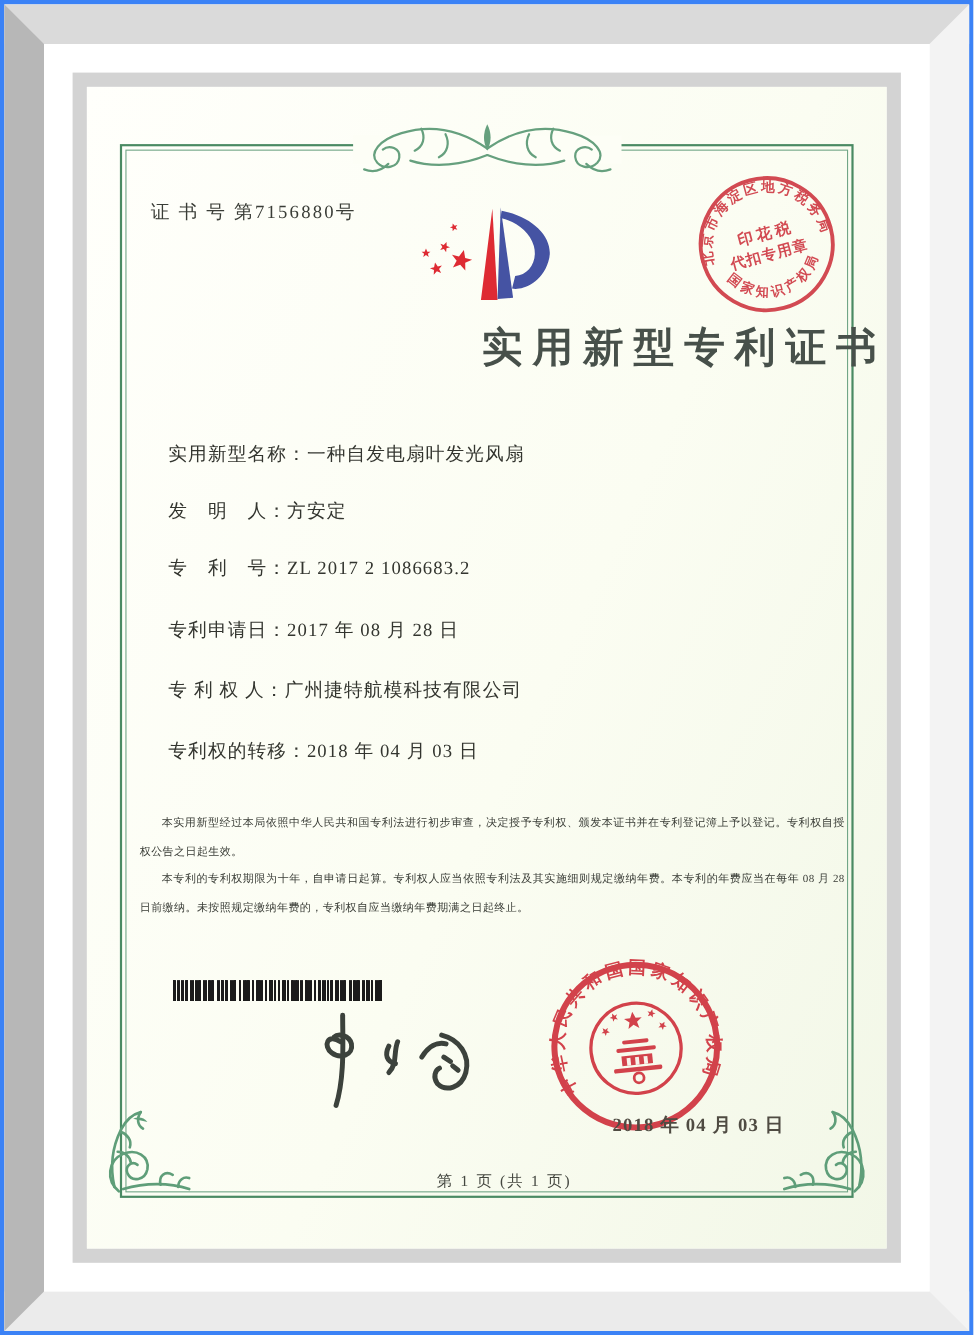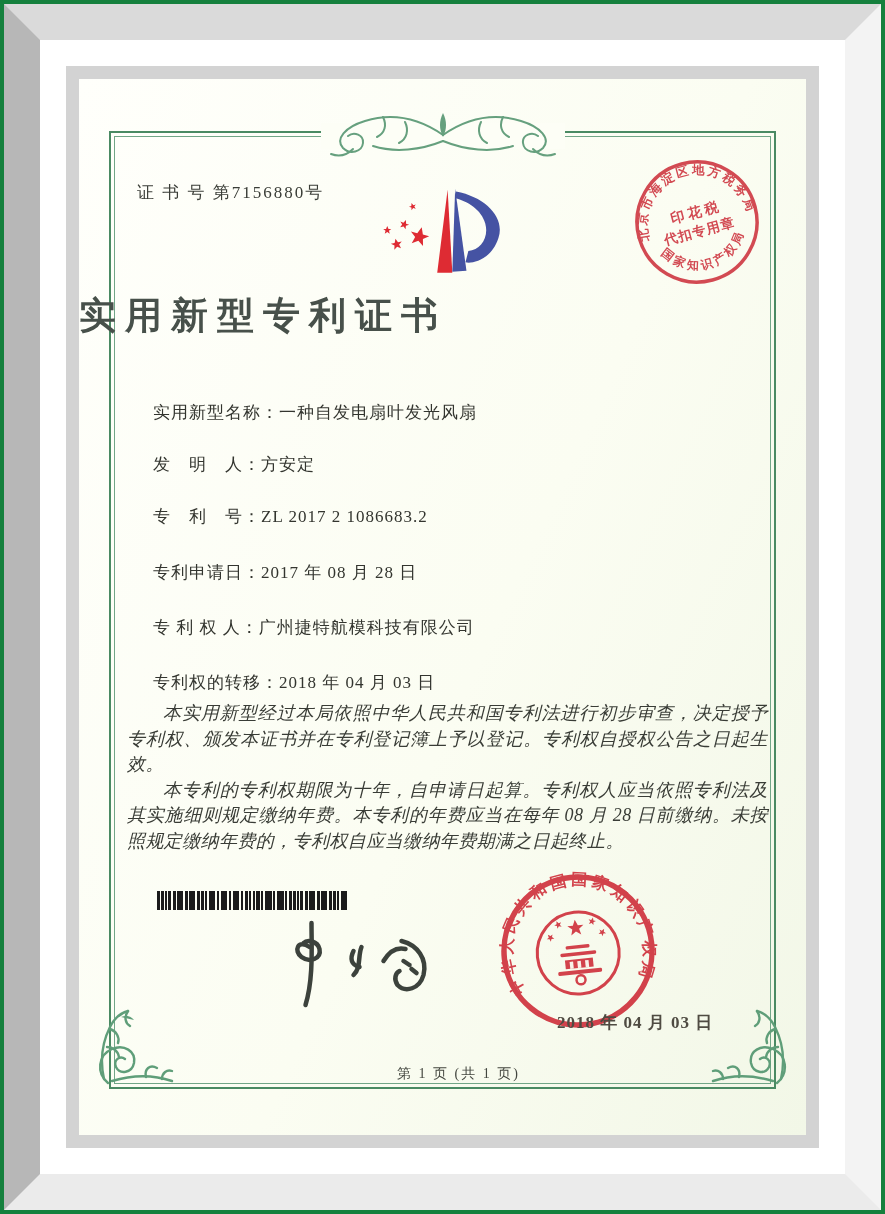--- a/index.html
+++ b/index.html
@@ -1,35 +1,35 @@
 <!DOCTYPE html>
 <html><head>
 <meta charset="utf-8">
 <style>
   html,body{margin:0;padding:0;}
   body{width:885px;height:1214px;background:#ededed;font-family:"Liberation Serif","DejaVu Serif",serif;}
-  .stage{position:relative;width:885px;height:1214px;background:#15803d;overflow:hidden;}
+  .stage{position:relative;width:885px;height:1214px;background:#3b82f6;overflow:hidden;}
   
   .bevel{position:absolute;inset:4px;border-style:solid;border-width:36px;
          border-color:#dadada #f3f3f3 #ebebeb #b7b7b7;background:#fff;}
   .mat{position:absolute;inset:0;border:26px solid #ffffff;}
   .band{position:absolute;inset:0;border:13px solid #d3d3d3;}
   .paper{position:absolute;inset:0;background:linear-gradient(115deg,#fffffb 0%,#fbfdf2 55%,#f2f7e7 100%);}
   
   .rule{position:absolute;left:30px;right:30px;top:52px;bottom:46px;
         border:2px solid #4a8a63;outline:1px solid #71a687;outline-offset:-6px;}
   .certno{position:absolute;left:58px;top:102px;font-size:17px;letter-spacing:2px;color:#3a3d37;}
   .logo{position:absolute;left:296px;top:100px;}
   .taxseal{position:absolute;left:553px;top:78px;opacity:.92;}
-  .title{position:absolute;left:0;right:0;top:212px;text-align:left;font-size:37px;
+  .title{position:absolute;left:0;right:0;top:212px;text-align:right;font-size:37px;
          font-weight:600;letter-spacing:9px;color:#47504a;}
   .field-row{position:absolute;left:58px;font-size:17px;color:#33352f;white-space:pre;letter-spacing:1px;margin-left:16px;}
   .fr1{top:322px}.fr2{top:374px}.fr3{top:426px}.fr4{top:482px}.fr5{top:537px}.fr6{top:592px}
-  .paras{position:absolute;left:48px;width:641px;top:622px;font-size:18px;line-height:25.5px;
-         color:#393c36;text-align:justify;letter-spacing:.4px;font-style:italic;}
+  .paras{position:absolute;left:48px;width:641px;top:657px;font-size:10px;line-height:25.5px;
+         color:#393c36;text-align:justify;letter-spacing:.4px;}
   .paras p{margin:0;text-indent:2em;}
   .barcode{position:absolute;left:78px;top:812px;width:192px;height:19px;
     background:
       repeating-linear-gradient(90deg,#1b1b1b 0 2px,transparent 2px 4px),
       repeating-linear-gradient(90deg,#1b1b1b 0 1px,transparent 1px 6px),
       repeating-linear-gradient(90deg,#1b1b1b 0 3px,transparent 3px 11px);}
   .signer{position:absolute;left:76px;top:864px;font-size:19px;color:#2f322d;letter-spacing:3px;line-height:37px;}
   .sig{position:absolute;left:168px;top:838px;}
   .oseal{position:absolute;left:419px;top:792px;opacity:.93;}
   .idate{position:absolute;left:438px;top:932px;width:236px;text-align:center;

